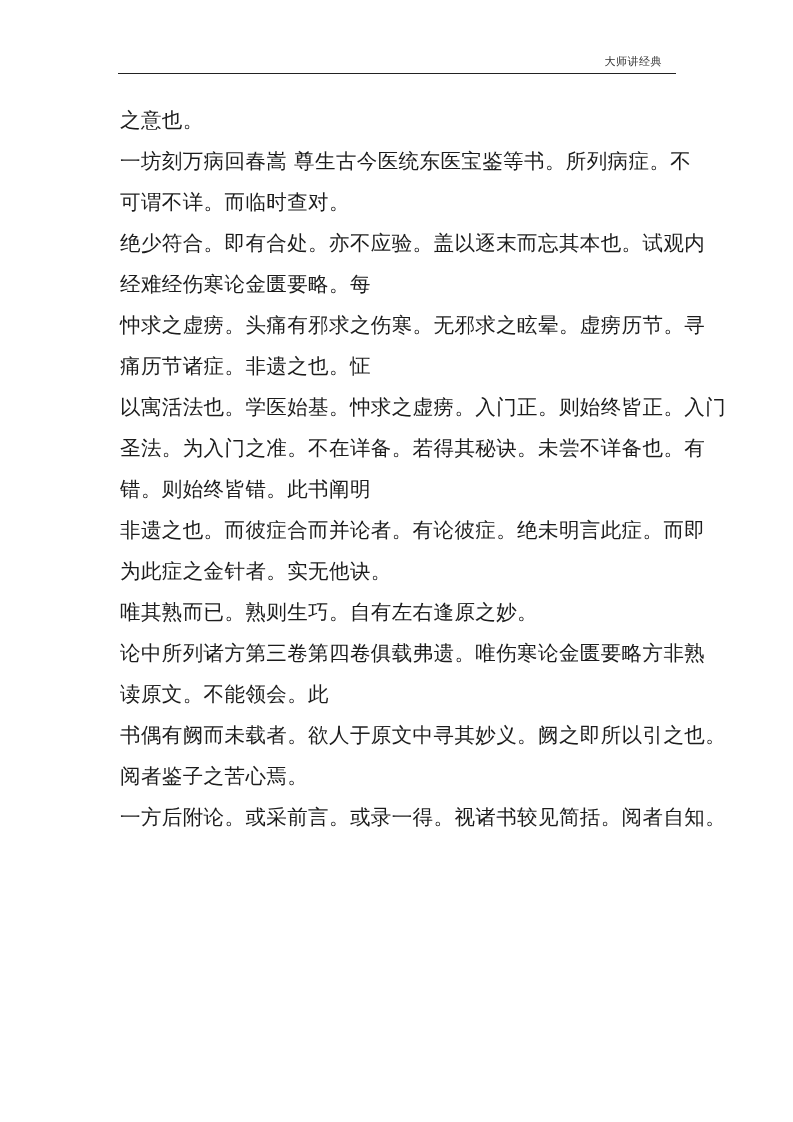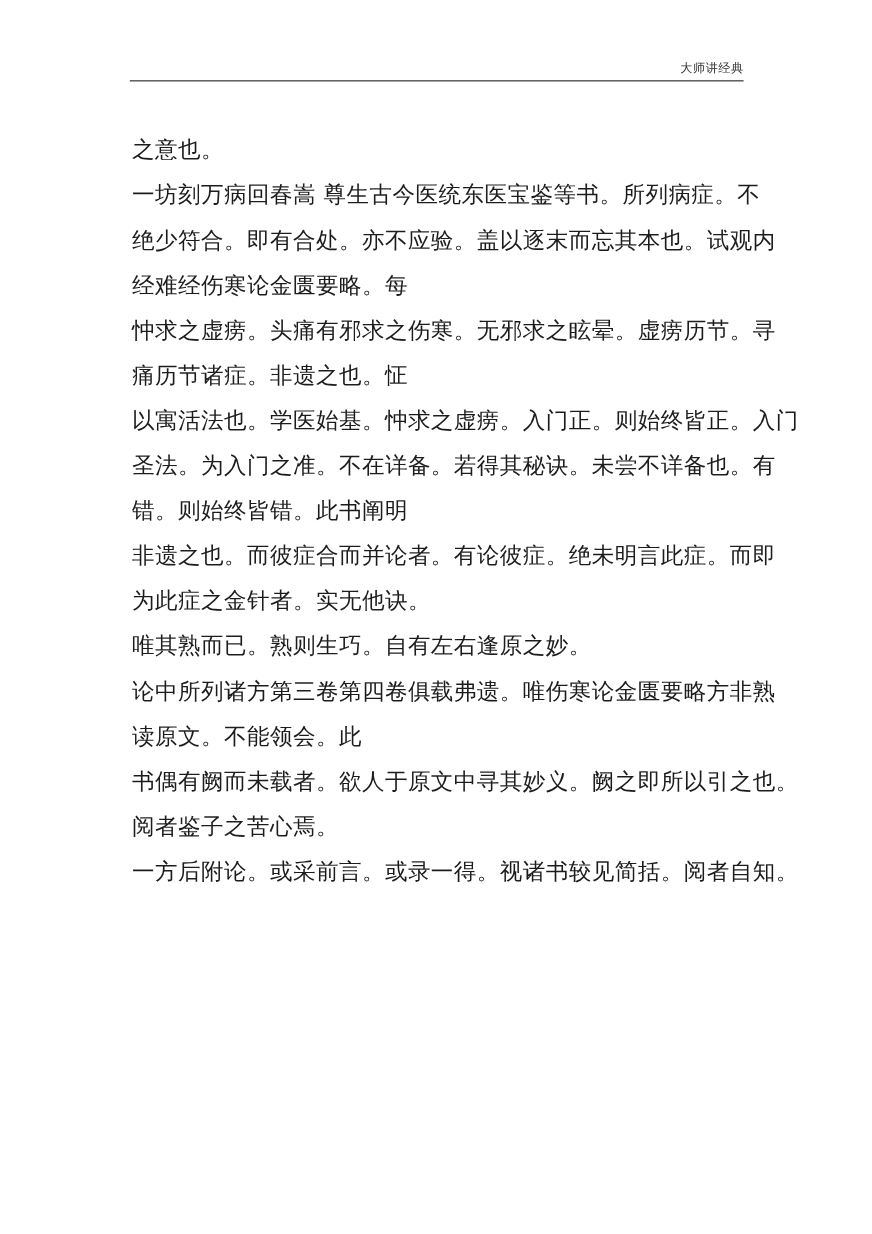--- a/index.html
+++ b/index.html
@@ -17,21 +17,21 @@
     }
     .page {
       position: absolute;
       left: 0; top: 0;
       width: 793px;
       height: 1122px;
       background: #ffffff;
     }
     .header {
       position: absolute;
-      left: 118px;
+      left: 104px;
       top: 52px;
       width: 558px;
       height: 22px;
       text-align: right;
     }
     .header-title {
       position: absolute;
       right: 0;
       top: 3px;
       font-size: 11px;
@@ -43,21 +43,21 @@
       position: absolute;
       left: 118px;
       top: 73px;
       width: 558px;
       height: 0;
       border-top: 1px solid #222222;
     }
     .body-text {
       position: absolute;
       left: 120px;
-      top: 116px;
+      top: 100px;
       width: 560px;
     }
     .line {
       display: block;
       font-size: 20.5px;
       line-height: 41px;
       height: 41px;
       white-space: nowrap;
       letter-spacing: 0.4px;
       color: #1c1c1c;
@@ -69,20 +69,21 @@
 <div class="page">
 
   <div class="header">
     <span class="header-title">大师讲经典</span>
   </div>
   <div class="header-rule"></div>
 
   <div class="body-text">
     <span class="line">之意也。</span>
     <span class="line">一坊刻万病回春嵩 尊生古今医统东医宝鉴等书。所列病症。不</span>
+    <span class="line">可谓不详。而临时查对。</span>
     <span class="line">绝少符合。即有合处。亦不应验。盖以逐末而忘其本也。试观内</span>
     <span class="line">经难经伤寒论金匮要略。每</span>
     <span class="line">忡求之虚痨。头痛有邪求之伤寒。无邪求之眩晕。虚痨历节。寻</span>
     <span class="line">痛历节诸症。非遗之也。怔</span>
     <span class="line">以寓活法也。学医始基。忡求之虚痨。入门正。则始终皆正。入门</span>
     <span class="line">圣法。为入门之准。不在详备。若得其秘诀。未尝不详备也。有</span>
     <span class="line">错。则始终皆错。此书阐明</span>
     <span class="line">非遗之也。而彼症合而并论者。有论彼症。绝未明言此症。而即</span>
     <span class="line">为此症之金针者。实无他诀。</span>
     <span class="line">唯其熟而已。熟则生巧。自有左右逢原之妙。</span>

